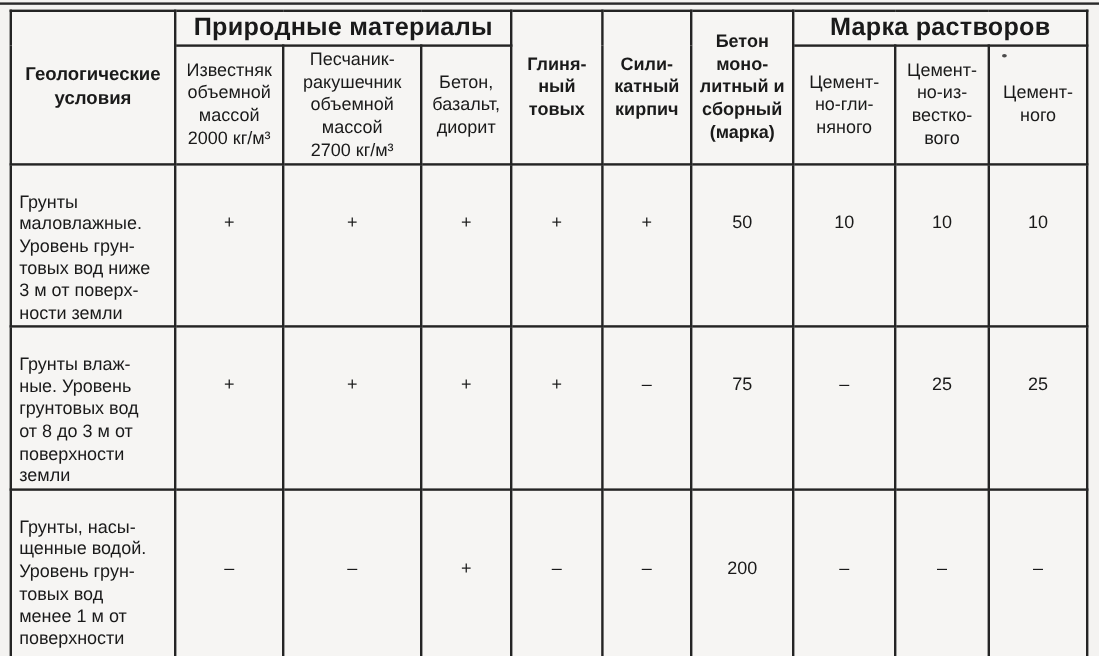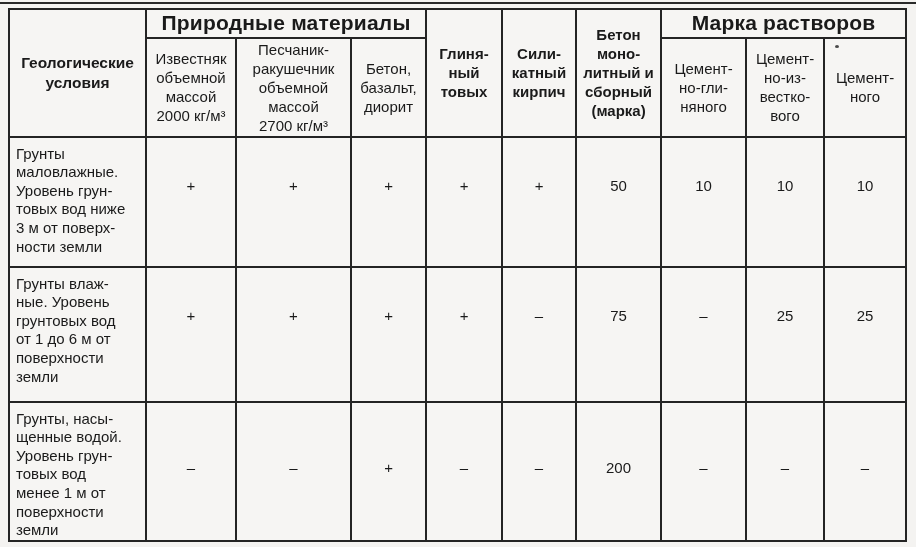--- a/index.html
+++ b/index.html
@@ -58,21 +58,21 @@
     border-bottom: 0;
     vertical-align: top;
   }
   tr.brow-1 { height: 130px; }
   tr.brow-2 { height: 135px; }
   tr.brow-3 { height: 130px; }
   td.cond {
     text-align: left;
     white-space: pre-line;
     line-height: 1.24;
-    padding: 7px 2px 0 6px;
+    padding: 22px 2px 0 6px;
   }
   td.val { text-align: center; line-height: 1; }
   tr.brow-1 td.val, tr.brow-2 td.val { padding-top: 40px; }
   tr.brow-3 td.val { padding-top: 57px; }
 </style>
 </head>
 <body>
 
 <div class="page">
   <div class="top-rule"></div>
@@ -147,21 +147,21 @@
         <td class="val">+</td>
         <td class="val">50</td>
         <td class="val">10</td>
         <td class="val">10</td>
         <td class="val">10</td>
       </tr>
       <tr class="brow-2">
         <td class="cond">Грунты влаж-
 ные. Уровень
 грунтовых вод
-от 1 до 6 м от
+от 8 до 3 м от
 поверхности
 земли</td>
         <td class="val">+</td>
         <td class="val">+</td>
         <td class="val">+</td>
         <td class="val">+</td>
         <td class="val">–</td>
         <td class="val">75</td>
         <td class="val">–</td>
         <td class="val">25</td>

